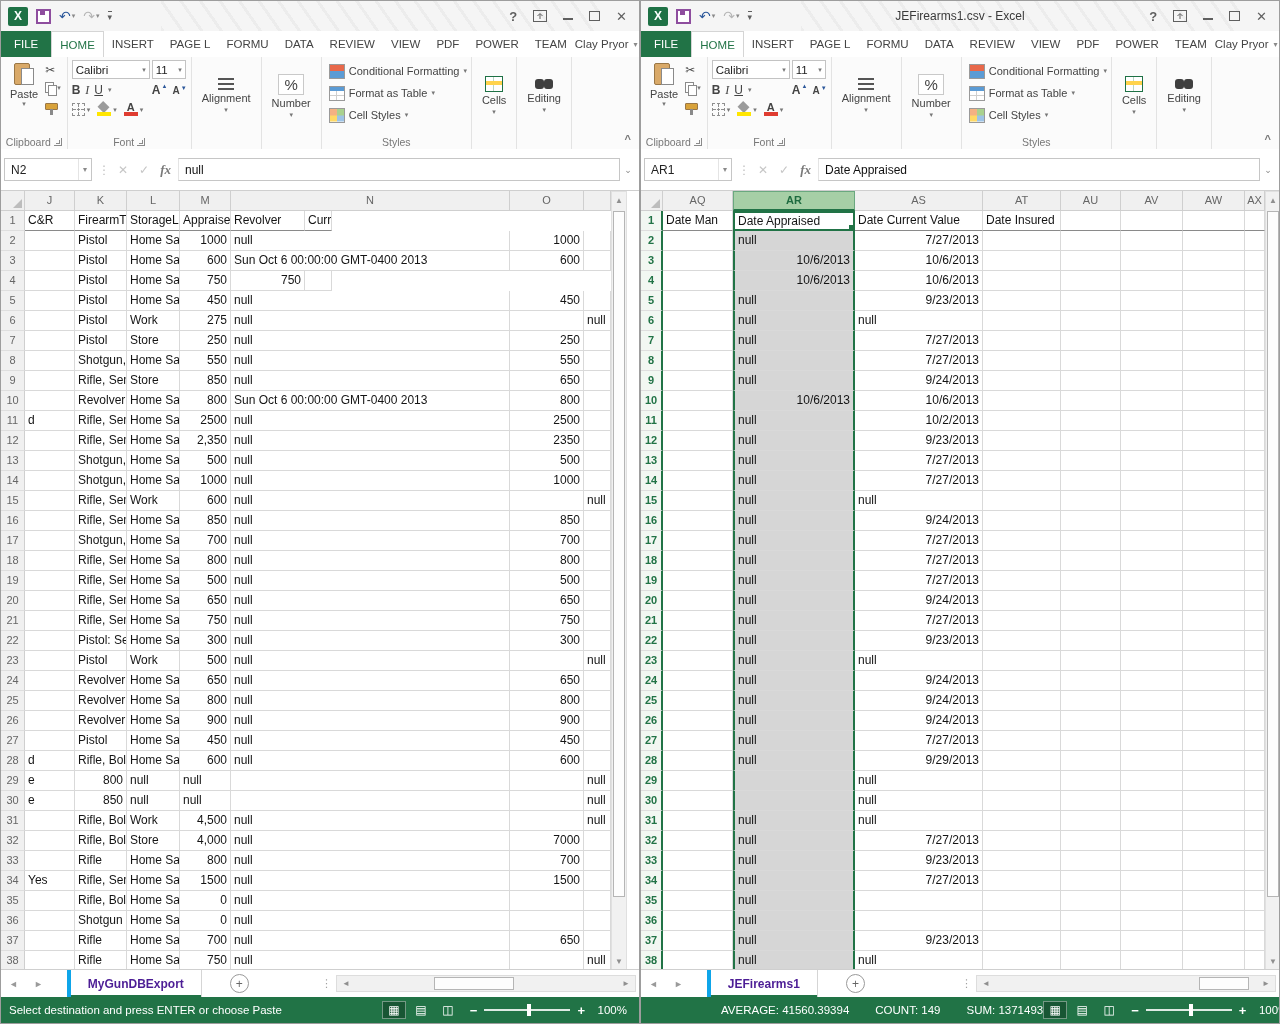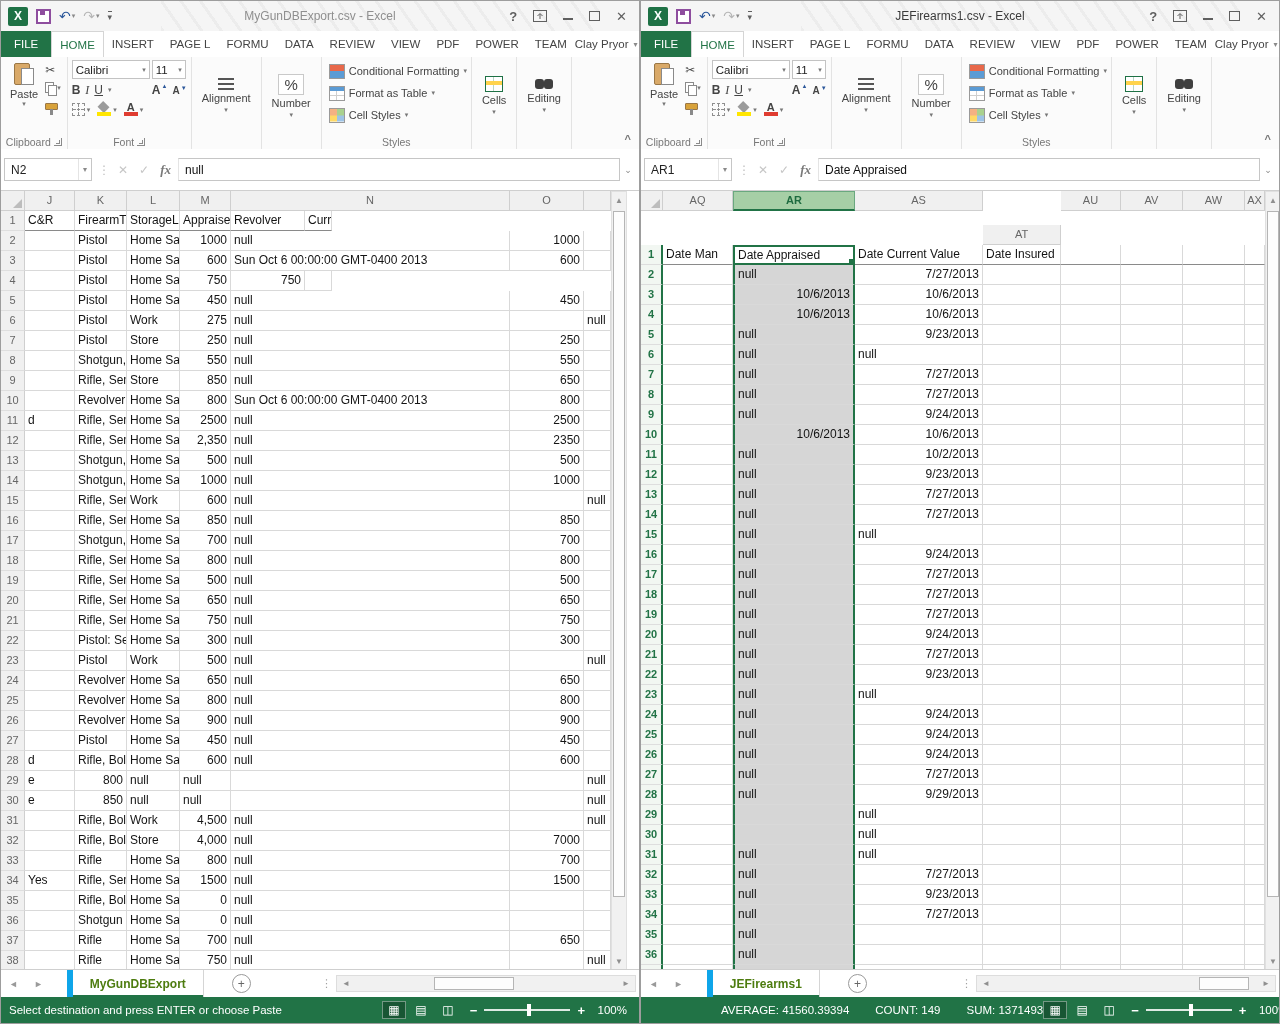--- a/index.html
+++ b/index.html
@@ -145,21 +145,21 @@
   .vscroll{position:absolute;top:190px;height:780px;width:16px;background:#f1f1f1;
     border:1px solid #e0e0e0;box-sizing:border-box;display:flex;flex-direction:column;}
   .varrow{height:17px;display:flex;align-items:center;justify-content:center;font-size:8px;color:#8f8f8f;}
   .vtrack{flex:1;position:relative;}
   .vthumb{position:absolute;left:1px;right:1px;top:2px;height:92%;background:#fdfdfd;border:1px solid #b5b5b5;}
   
   .sheetbar{position:absolute;left:0;right:0;bottom:26px;height:28px;background:#fff;
     border-top:1px solid #cfcfcf;display:flex;align-items:center;box-sizing:border-box;}
   .snav{color:#9a9a9a;font-size:9px;padding:0 8px;}
   .sheettab{margin-left:16px;padding:0 17px;height:100%;display:flex;align-items:center;background:#fff;
-    border-left:6px solid #0ea5e9;border-right:1px solid #d5d5d5;color:#4d7c0f;font-weight:bold;
+    border-left:4px solid #0ea5e9;border-right:1px solid #d5d5d5;color:#4c1d95;font-weight:bold;
     font-size:12px;box-shadow:inset 0 -2px 0 #217346;}
   .addsheet{width:17px;height:17px;border:1px solid #9a9a9a;border-radius:50%;color:#666;
     display:flex;align-items:center;justify-content:center;margin-left:28px;font-size:12px;line-height:12px;}
   .sdots{margin-left:auto;color:#a0a0a0;font-size:11px;padding:0 4px;}
   .hscroll{width:300px;height:17px;background:#f1f1f1;border:1px solid #ddd;display:flex;
     align-items:center;margin-right:3px;box-sizing:border-box;}
   .harrow{font-size:8px;color:#8f8f8f;padding:0 5px;}
   .htrack{flex:1;position:relative;height:100%;}
   .hthumb{position:absolute;top:1px;bottom:1px;background:#fdfdfd;border:1px solid #b5b5b5;}
   
@@ -189,21 +189,20 @@
       <span class="qbtn">
             <span>↶</span>
             <span class="dd">▾</span>
           </span>
       <span class="qbtn disabled">
             <span>↷</span>
             <span class="dd">▾</span>
           </span>
       <span class="qat-more">▾</span>
     </div>
-    <div class="title">MyGunDBExport.csv - Excel</div>
     <div class="winctl">
       <span class="wc-help">?</span>
       <svg width="14" height="12">
             <rect x="0.5" y="0.5" width="13" height="11" fill="none" stroke="#5f5f5f"></rect>
             <path d="M7 9 L7 4 M4.5 6 L7 3.5 L9.5 6" stroke="#5f5f5f" fill="none"></path>
           </svg>
       <span class="wc-min"></span>
       <span class="wc-max"></span>
       <span class="wc-close">✕</span>
     </div>
@@ -1012,21 +1011,21 @@
     <div class="fbar">Date Appraised</div>
     <span class="fexpand">⌄</span>
   </div>
 
   <div class="grid" style="width: 624px;">
         <div class="grow">
           <div class="corner" style="width: 22px;"></div>
           <div class="hcell" style="width: 70px;">AQ</div>
           <div class="hcell sel" style="width: 122px;">AR</div>
           <div class="hcell" style="width: 128px;">AS</div>
-          <div class="hcell" style="width: 78px; margin-top: 34px;">AT</div>
+          <div class="hcell" style="width: 78px;">AT</div>
           <div class="hcell" style="width: 60px;">AU</div>
           <div class="hcell" style="width: 62px;">AV</div>
           <div class="hcell" style="width: 62px;">AW</div>
           <div class="hcell" style="width: 20px;">AX</div>
         </div>
         <div class="grow">
           <div class="rhead hl" style="width: 22px;">1</div>
           <div class="cell r1" style="width: 70px;">Date Man</div>
           <div class="cell r1 active-cell" style="width: 122px;">Date Appraised</div>
           <div class="cell r1" style="width: 128px;">Date Current Value</div>

